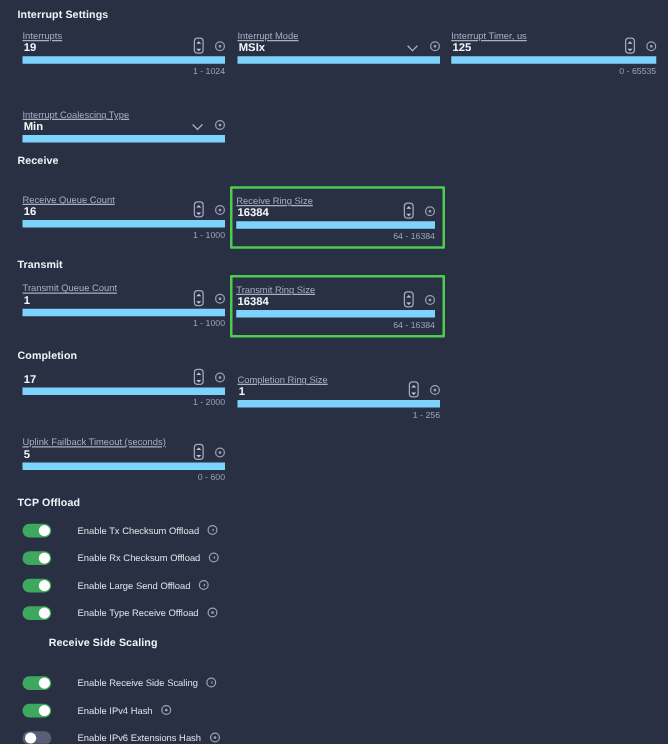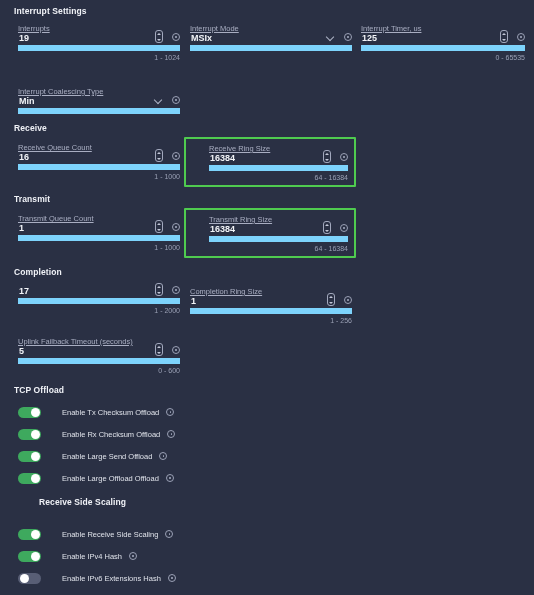--- a/index.html
+++ b/index.html
@@ -112,21 +112,21 @@
     position: absolute;
     left: 2.4px; top: 2.4px;
     width: 1.4px; height: 1.4px;
     border-radius: 50%;
     background: #9ba1b6;
   }
 
   .field.highlight {
     border: 2px solid #4fcb4f;
     border-radius: 1px;
-    padding: 5px 6px 3px 23px;
+    padding: 5px 6px 3px 3px;
   }
 
   
   .toggle-row {
     display: flex;
     align-items: center;
     height: 22px;
     padding-left: 18px;
   }
   .toggle {
@@ -201,21 +201,21 @@
       <div class="field-label">Interrupt Coalescing Type</div>
       <div class="field-line">
         <span class="field-value">Min</span>
         <span class="chevron-icon"></span>
         <span class="info-icon"></span>
       </div>
       <div class="field-hint"></div>
     </div>
   </div>
 
-  <div class="section-title" style="margin-bottom:6px;">Receive</div>
+  <div class="section-title" style="margin-bottom:18px;">Receive</div>
 
   <div class="row" style="height:55px;">
     <div class="field" style="left:14px; top:0; width:170px;">
       <div class="field-label">Receive Queue Count</div>
       <div class="field-line">
         <span class="field-value">16</span>
         <span class="spinner-icon"></span>
         <span class="info-icon"></span>
       </div>
       <div class="field-hint">1 - 1000</div>
@@ -311,21 +311,21 @@
     <span class="toggle">
         <span class="knob"></span>
       </span>
     <span class="toggle-label">Enable Large Send Offload</span>
     <span class="info-icon toggle-info"></span>
   </div>
   <div class="toggle-row">
     <span class="toggle">
         <span class="knob"></span>
       </span>
-    <span class="toggle-label">Enable Large Offload Offload</span>
+    <span class="toggle-label">Enable Type Receive Offload</span>
     <span class="info-icon toggle-info"></span>
   </div>
 
   <div class="section-title" style="margin:8px 0 16px 14px;padding-left:25px;">Receive Side Scaling</div>
 
   <div class="toggle-row">
     <span class="toggle">
         <span class="knob"></span>
       </span>
     <span class="toggle-label">Enable Receive Side Scaling</span>

